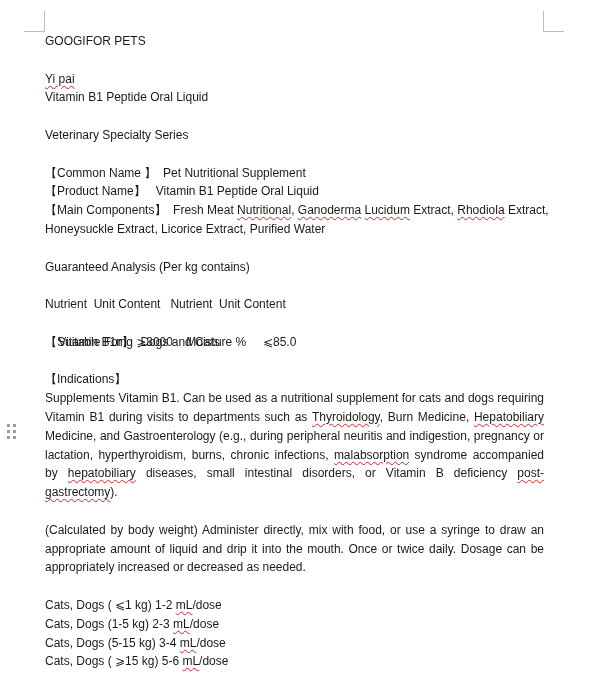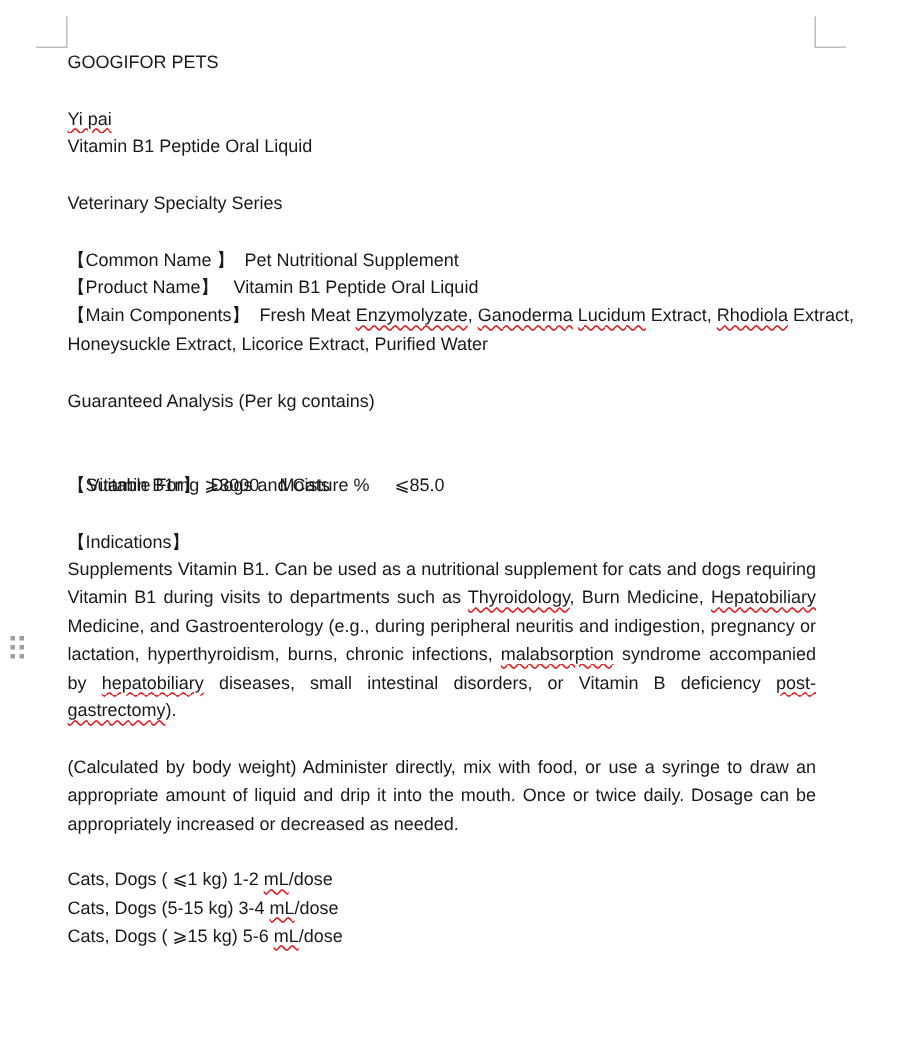--- a/index.html
+++ b/index.html
@@ -42,38 +42,40 @@
   <div class="line">Veterinary Specialty Series</div>
   <div class="blank"></div>
 
   <div class="line">
     <span>【Common Name 】</span>&nbsp;&nbsp;<span>Pet Nutritional Supplement</span>
   </div>
   <div class="line">
     <span>【Product Name】</span>&nbsp;&nbsp;&nbsp;<span>Vitamin B1 Peptide Oral Liquid</span>
   </div>
   <div class="line">
-    <span>【Main Components】</span>&nbsp;&nbsp;<span>Fresh Meat </span><span class="sq">Enzymolyzate</span><span>, </span><span class="sq">Ganoderma</span><span> </span><span class="sq">Lucidum</span><span> Extract, </span><span class="sq">Rhodiola</span><span> Extract,</span>
+    <span>【Main Components】</span>&nbsp;&nbsp;<span>Fresh Meat </span><span class="sq">Nutritional</span><span>, </span><span class="sq">Ganoderma</span><span> </span><span class="sq">Lucidum</span><span> Extract, </span><span class="sq">Rhodiola</span><span> Extract,</span>
   </div>
   <div class="line">Honeysuckle Extract, Licorice Extract, Purified Water</div>
   <div class="blank"></div>
 
   <div class="line">Guaranteed Analysis (Per kg contains)</div>
   <div class="blank"></div>
+  <div class="line" style="white-space:pre">Nutrient  Unit Content   Nutrient  Unit Content</div>
   <div class="line" style="white-space:pre">
     <span>Vitamin B1mg </span><span>⩾3000</span>    <span>Moisture %</span>     <span>⩽85.0</span>
   </div>
   <div class="line">
     <span>【Suitable For】</span>&nbsp;&nbsp;<span>Dogs and Cats</span>
   </div>
   <div class="blank"></div>
 
   <div class="line">【Indications】</div>
   <div class="para"><span>Supplements Vitamin B1. Can be used as a nutritional supplement for cats and dogs requiring Vitamin B1 during visits to departments such as </span><span class="sq">Thyroidology</span><span>, Burn Medicine, </span><span class="sq">Hepatobiliary</span><span> Medicine, and Gastroenterology (e.g., during peripheral neuritis and indigestion, pregnancy or lactation, hyperthyroidism, burns, chronic infections, </span><span class="sq">malabsorption</span><span> syndrome accompanied by </span><span class="sq">hepatobiliary</span><span> diseases, small intestinal disorders, or Vitamin B deficiency </span><span class="sq">post-gastrectomy</span><span>).</span></div>
   <div class="blank"></div>
 
   <div class="para">(Calculated by body weight) Administer directly, mix with food, or use a syringe to draw an appropriate amount of liquid and drip it into the mouth. Once or twice daily. Dosage can be appropriately increased or decreased as needed.</div>
   <div class="blank"></div>
 
   <div class="line"><span>Cats, Dogs ( ⩽1 kg) 1-2 </span><span class="sq">mL</span><span>/dose</span></div>
+  <div class="line"><span>Cats, Dogs (1-5 kg) 2-3 </span><span class="sq">mL</span><span>/dose</span></div>
   <div class="line"><span>Cats, Dogs (5-15 kg) 3-4 </span><span class="sq">mL</span><span>/dose</span></div>
   <div class="line"><span>Cats, Dogs ( ⩾15 kg) 5-6 </span><span class="sq">mL</span><span>/dose</span></div>
 </div>
 
 </body></html>

